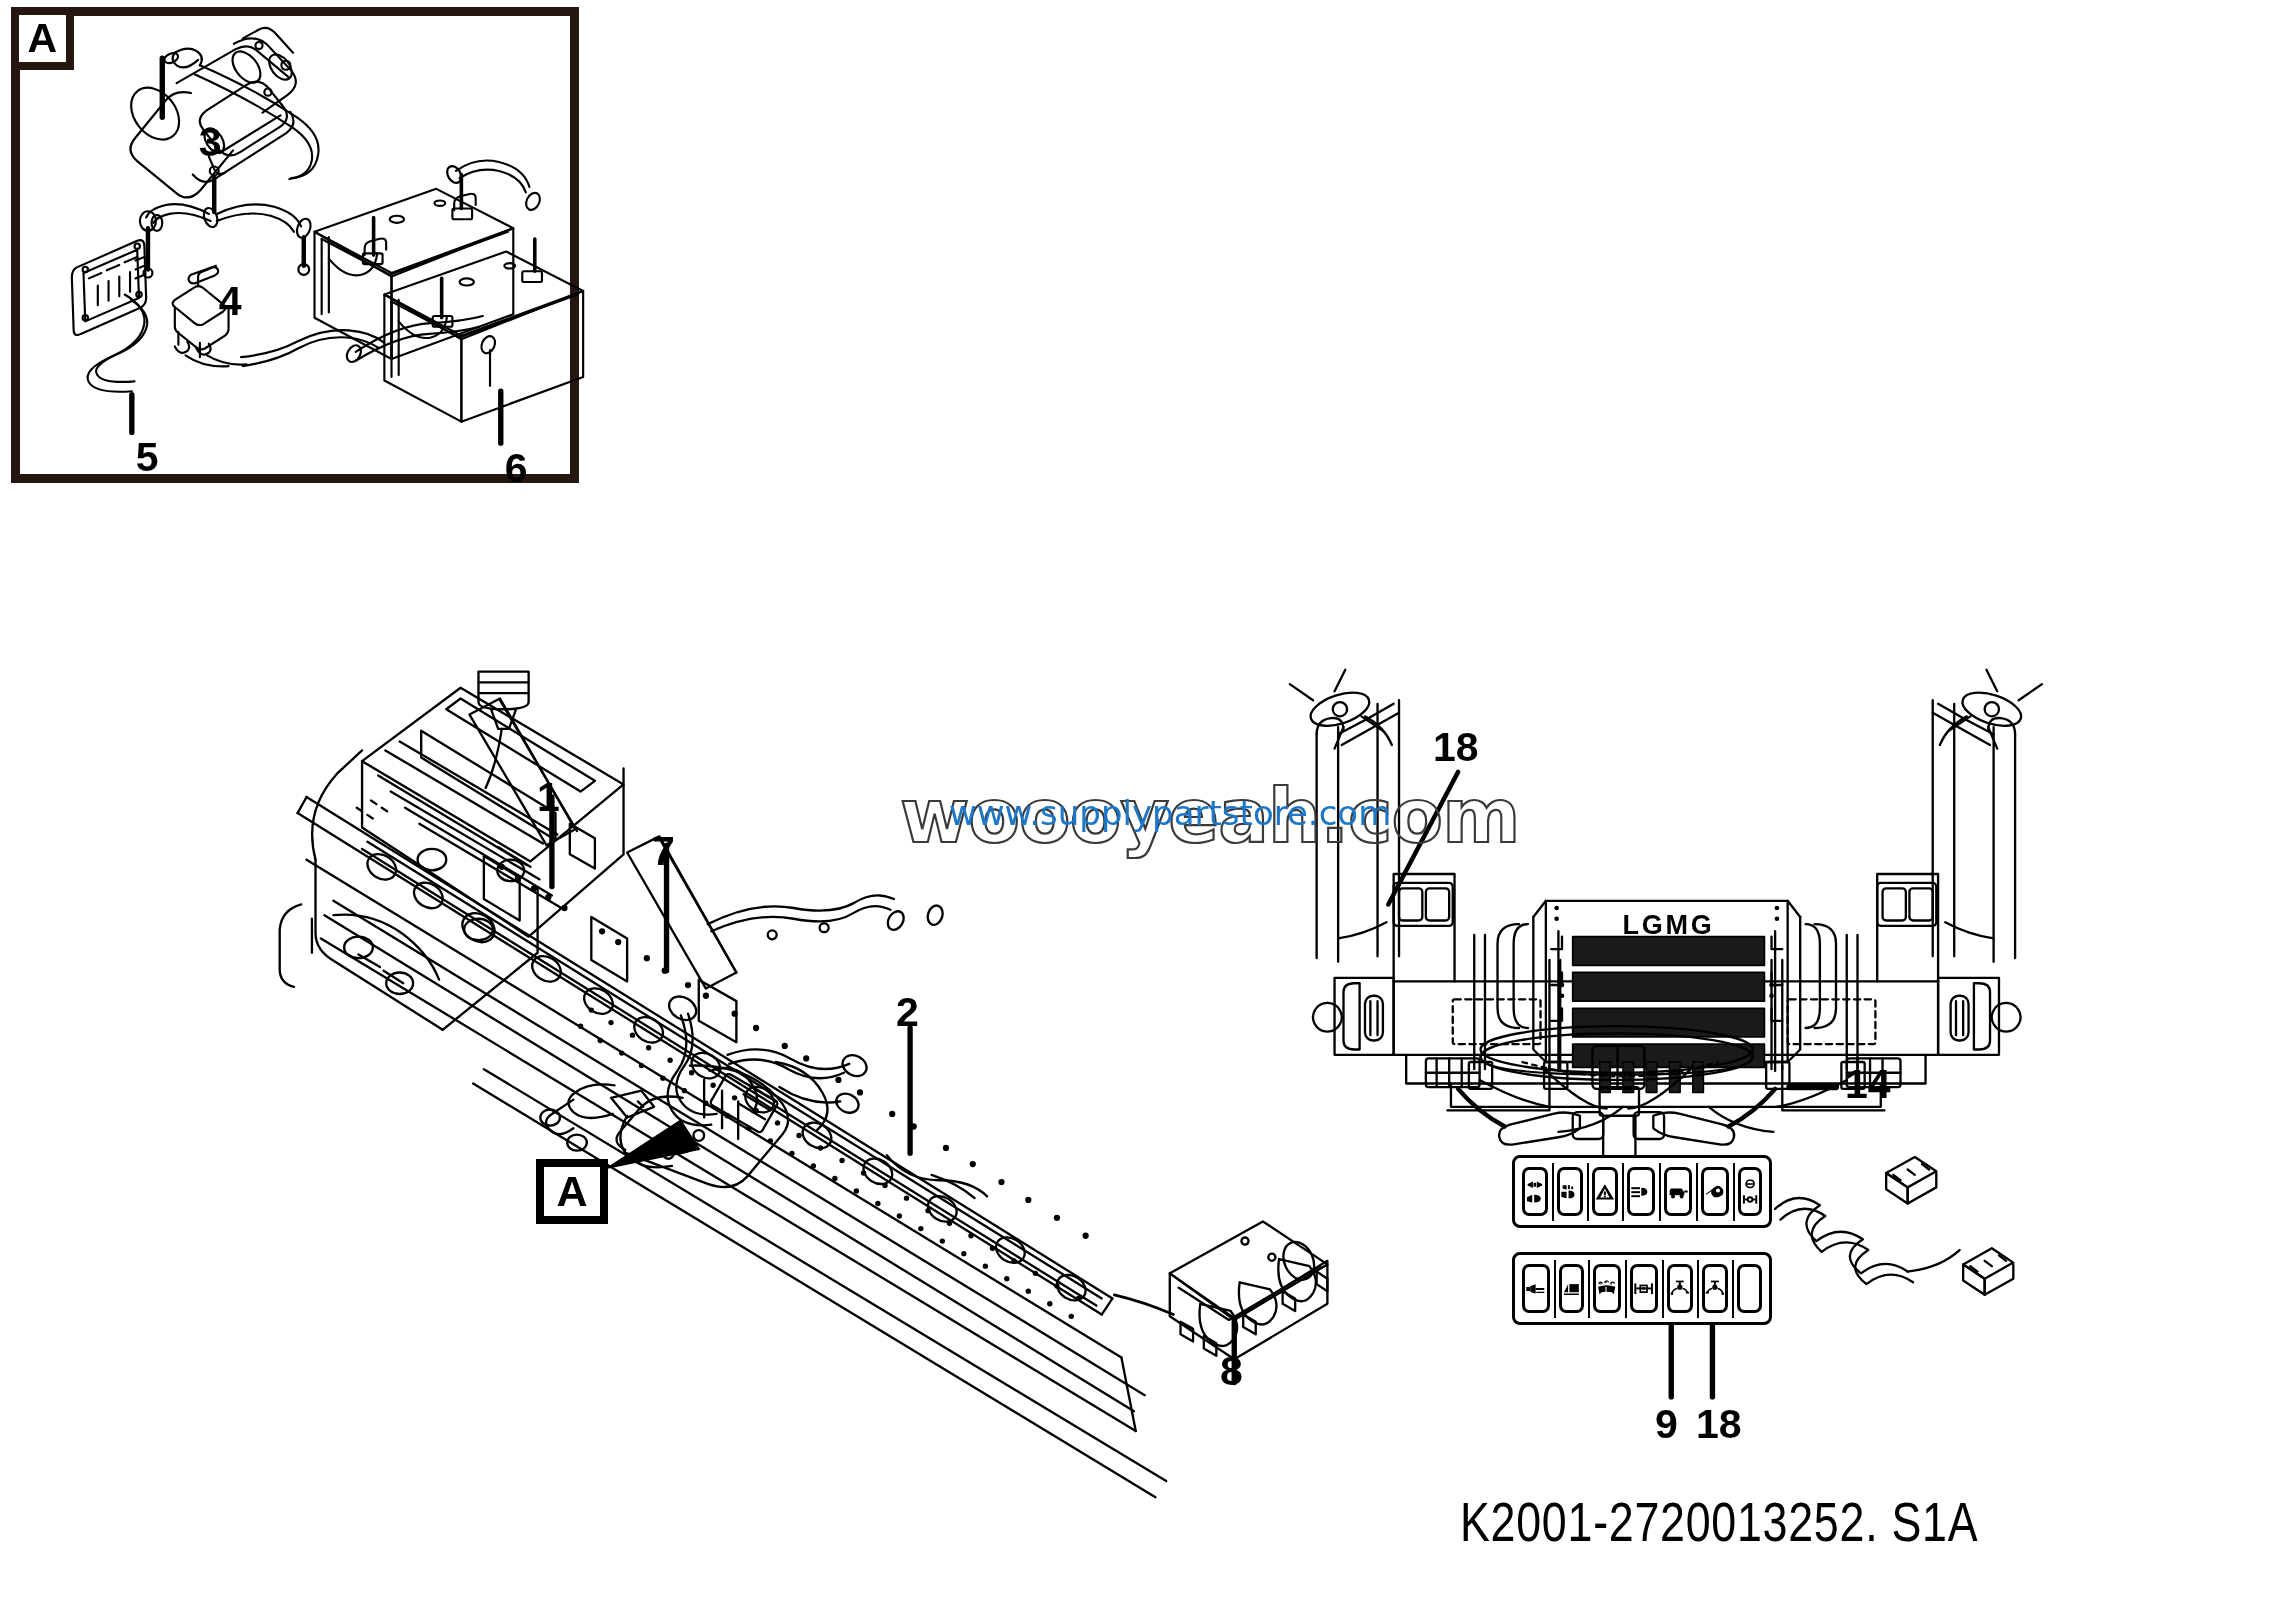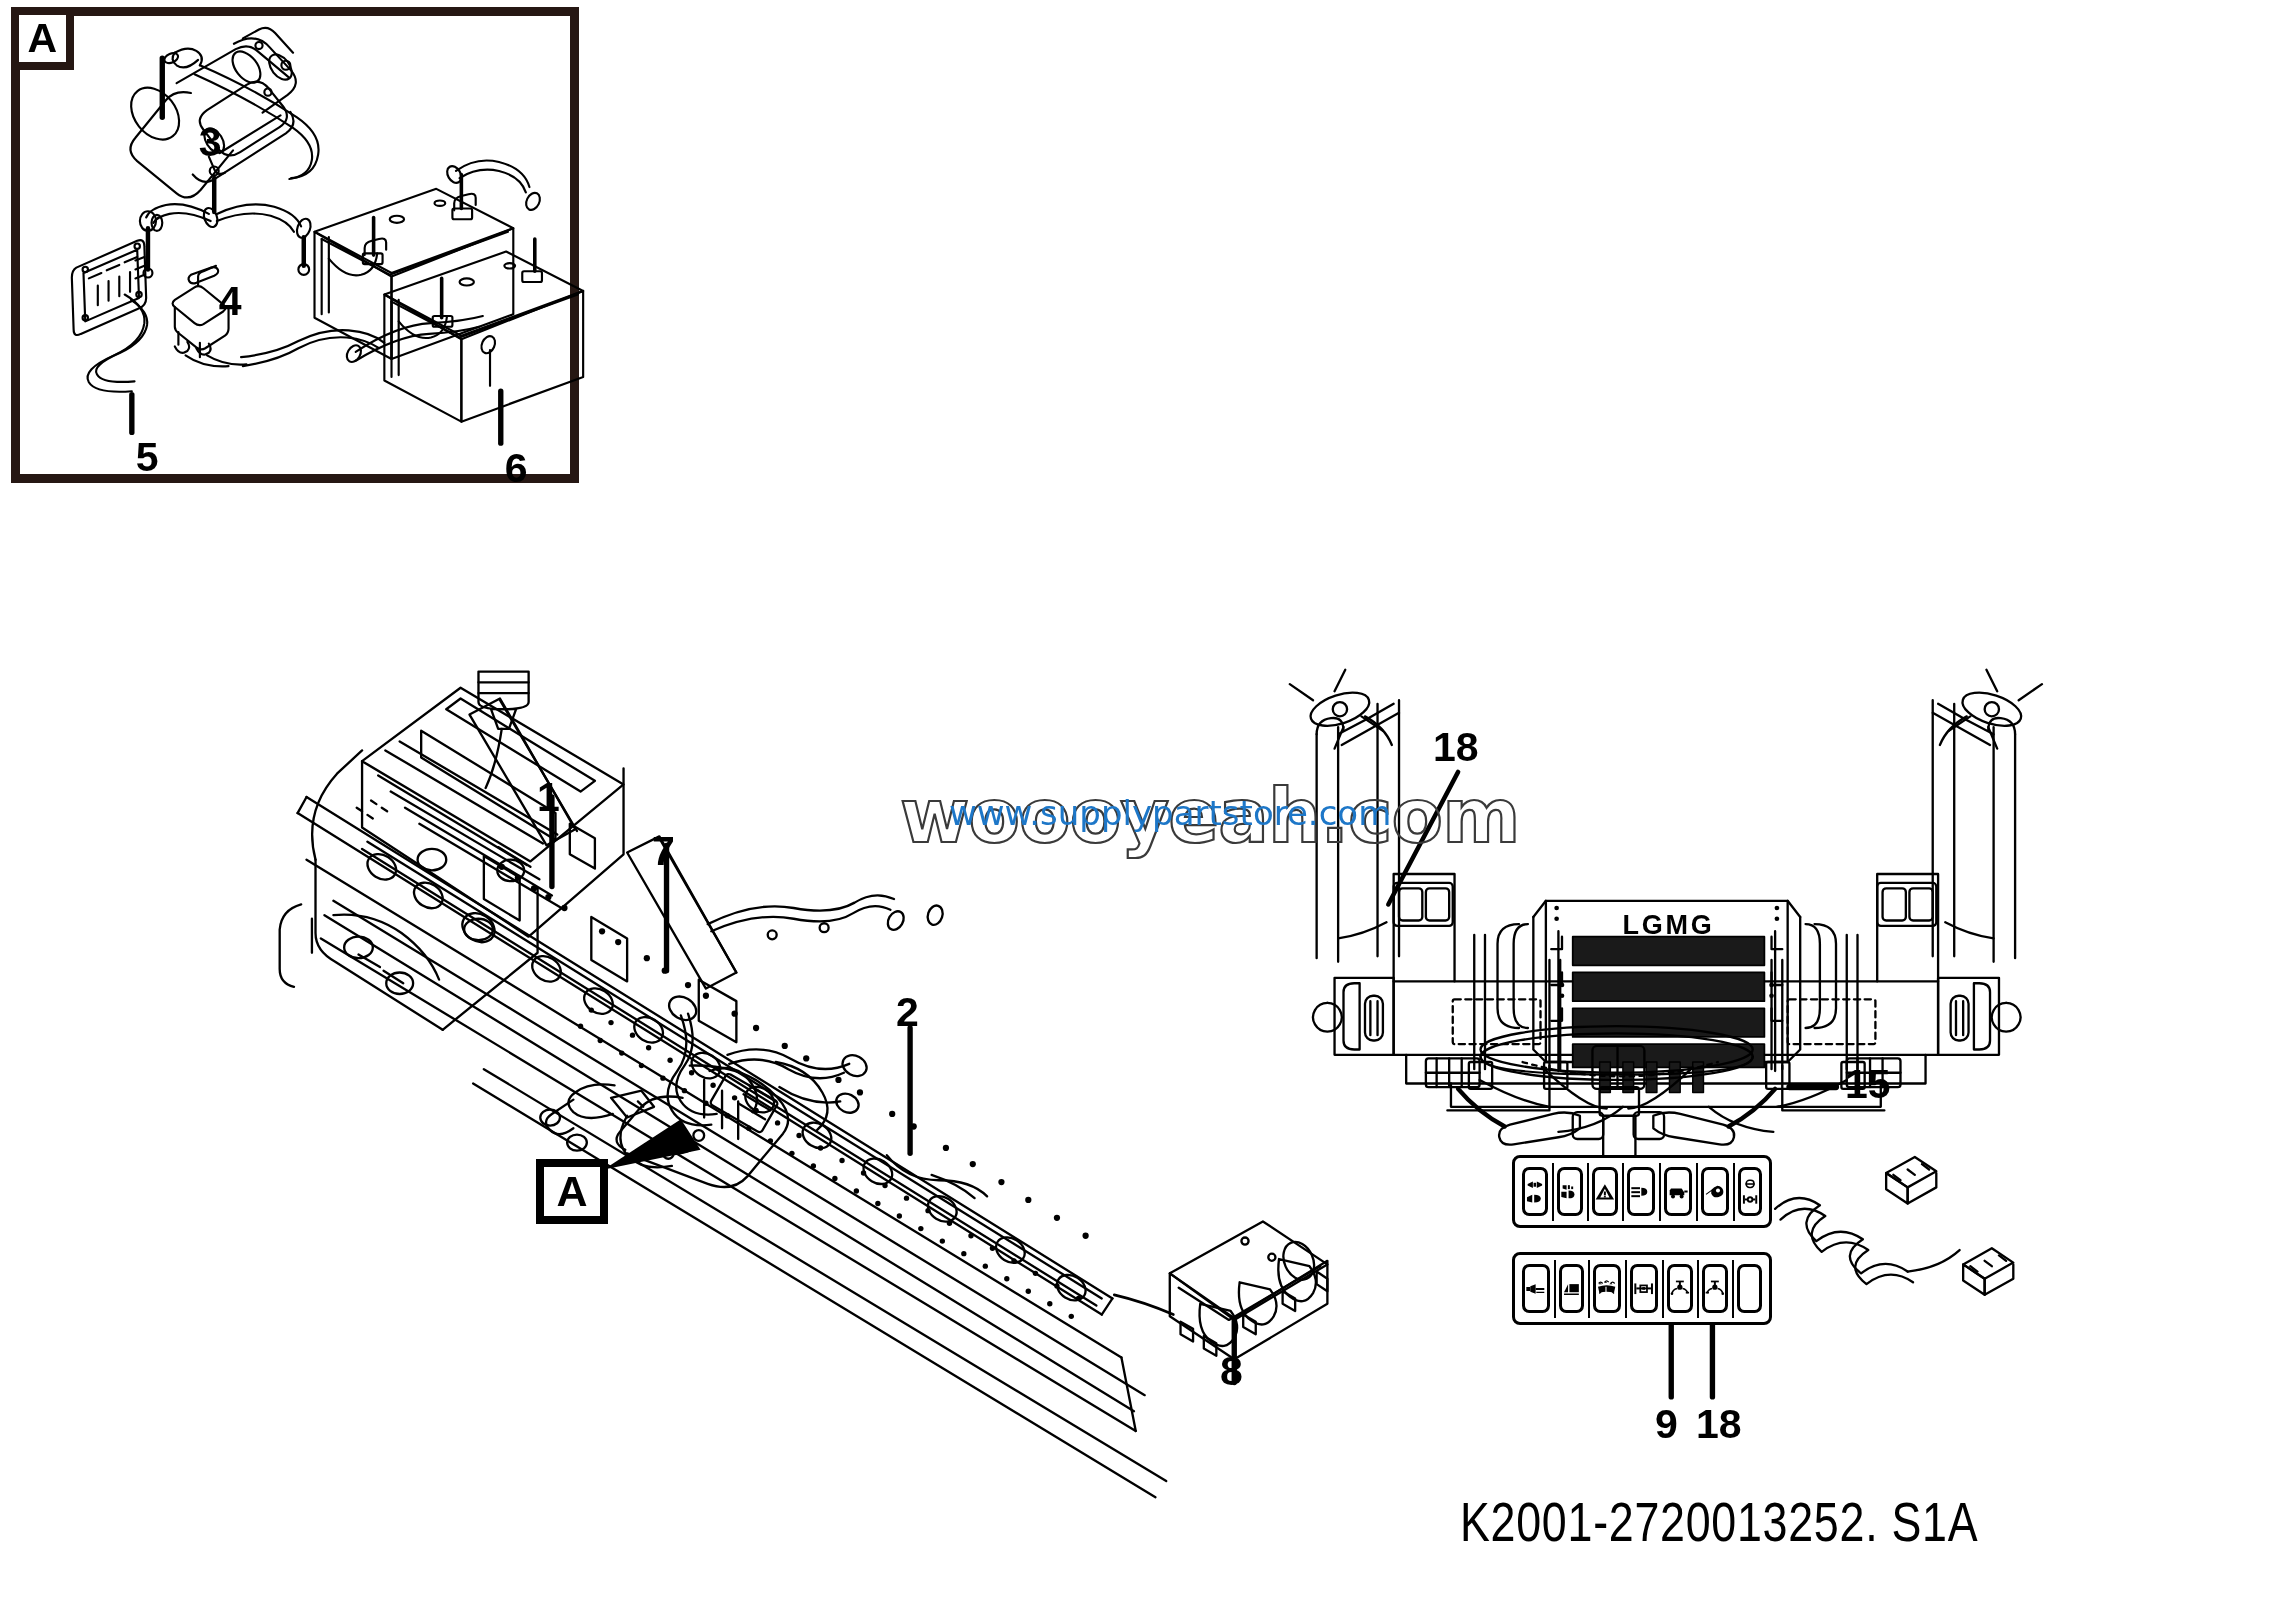--- a/index.html
+++ b/index.html
@@ -611,21 +611,21 @@
     </g>
   </svg>
 
   <div id="main-tag">A</div>
 
   <span class="callout s-big" style="left:537px;top:777px;">1</span>
   <span class="callout s-big" style="left:896px;top:992px;">2</span>
   <span class="callout s-big" style="left:652px;top:831px;">7</span>
   <span class="callout s-big" style="left:1220px;top:1351px;">8</span>
   <span class="callout s-big" style="left:1433px;top:727px;">18</span>
-  <span class="callout s-big" style="left:1845px;top:1064px;">15</span>
+  <span class="callout s-big" style="left:1845px;top:1064px;">14</span>
   <span class="callout s-big" style="left:1655px;top:1404px;">9</span>
   <span class="callout s-big" style="left:1696px;top:1404px;">18</span>
 
   <div class="sw-panel" style="left:1512px;top:1155px;width:260px;height:73px;">
     <div class="sw-cell">
       <div class="sw-key">
         <svg width="27" height="36" viewBox="0 0 30 40" fill="#000">
           <path d="M4 8 L12 4 L12 14 L4 10 Z"></path>
             <path d="M26 8 L18 4 L18 14 L26 10 Z"></path>
           <rect x="13" y="6" width="4" height="6"></rect>

